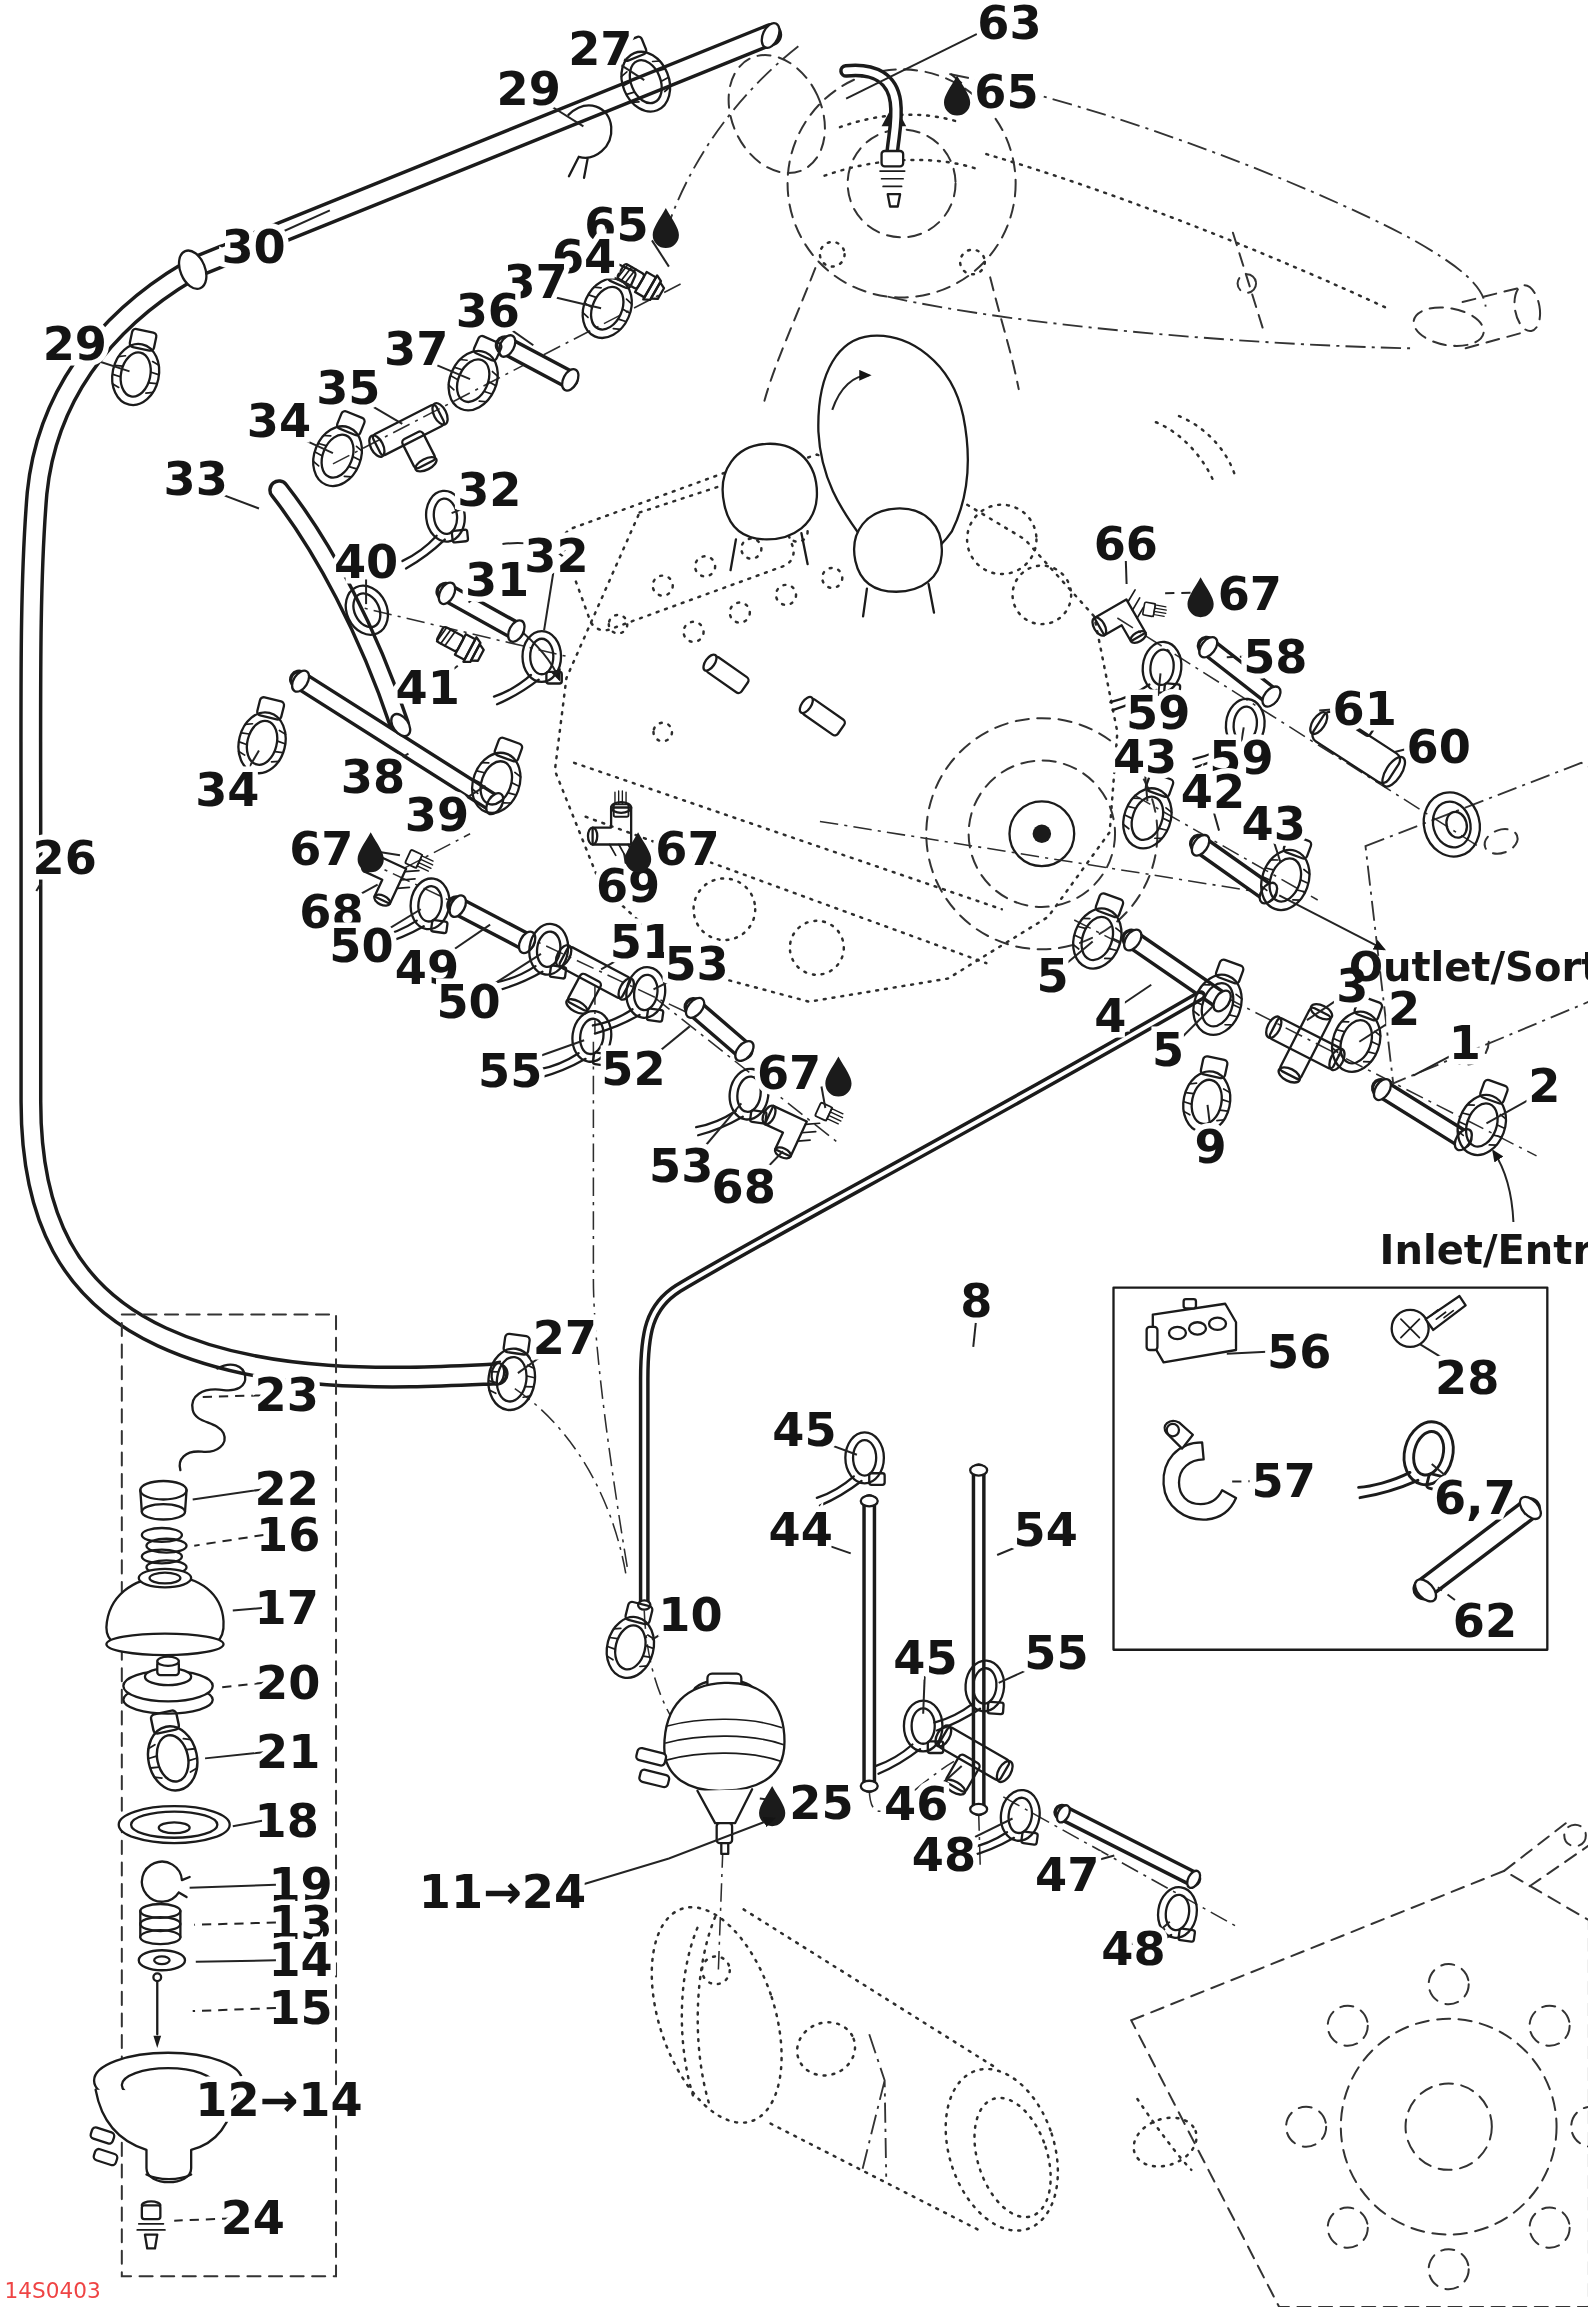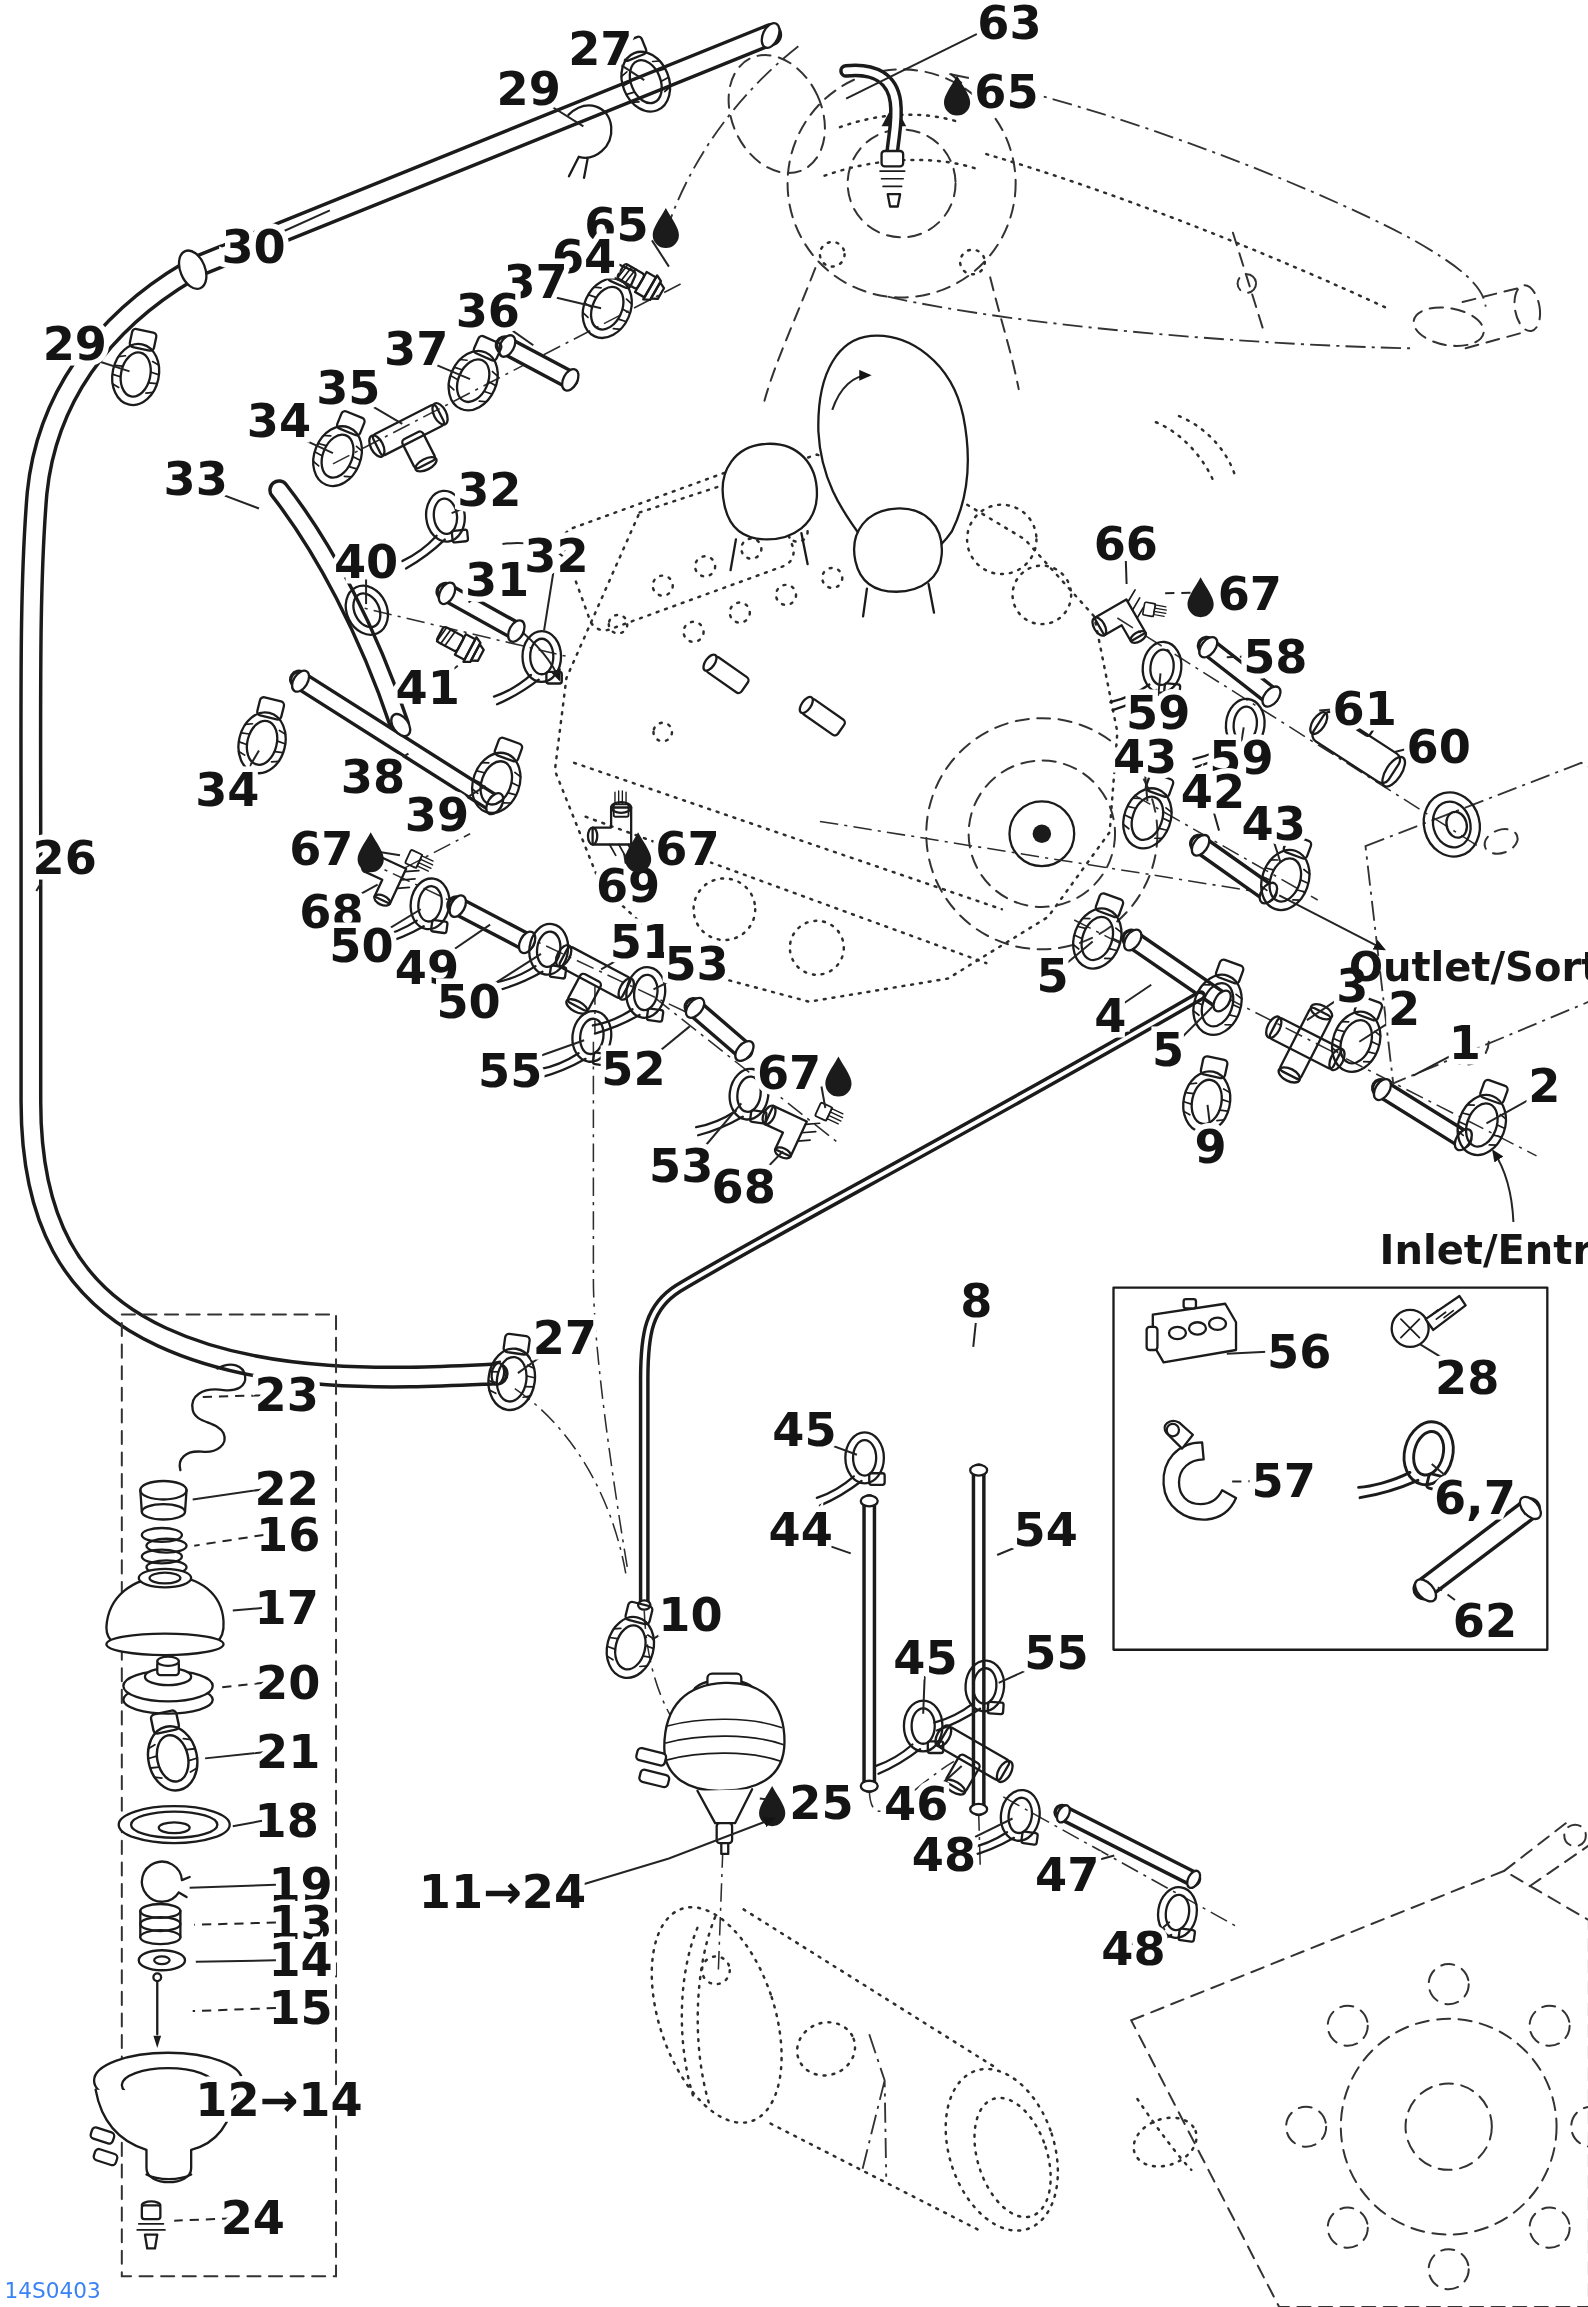--- a/index.html
+++ b/index.html
@@ -17,21 +17,21 @@
   .axis{stroke:#2d2d2d;fill:none;stroke-width:2;stroke-dasharray:24 8 4 8}
   .t2{stroke:#1b1b1b;fill:none;stroke-linecap:round;stroke-linejoin:round}
   .t2f{stroke:#fff;fill:none;stroke-linecap:round;stroke-linejoin:round}
   .leader{stroke:#242424;stroke-width:2.6;fill:none}
   .leader.d{stroke-dasharray:12 9}
   text.co{font-family:"DejaVu Sans","Liberation Sans",sans-serif;font-weight:bold;font-size:60px;
           fill:#141414;stroke:#fff;stroke-width:14px;paint-order:stroke;
           text-anchor:middle;dominant-baseline:central}
   .note{position:absolute;transform:translate(-50%,-50%);font-size:40px;font-weight:600;
         color:#161616;white-space:nowrap;letter-spacing:0px}
-  #code{position:absolute;left:4.6px;top:2278px;font-size:21.6px;font-weight:500;color:#3b82f6}
+  #code{position:absolute;left:4.6px;top:2278px;font-size:21.6px;font-weight:500;color:#ef4444}
 </style>
 </head>
 <body>
 
 <div id="page">
 
 <svg width="1589" height="2307" viewBox="0 0 2062 2994">
 <defs>
   <marker id="ah" markerWidth="16" markerHeight="14" refX="13" refY="7" orient="auto" markerUnits="userSpaceOnUse">
     <path d="M0,0 L16,7 L0,14 Z" fill="#151515"></path>

